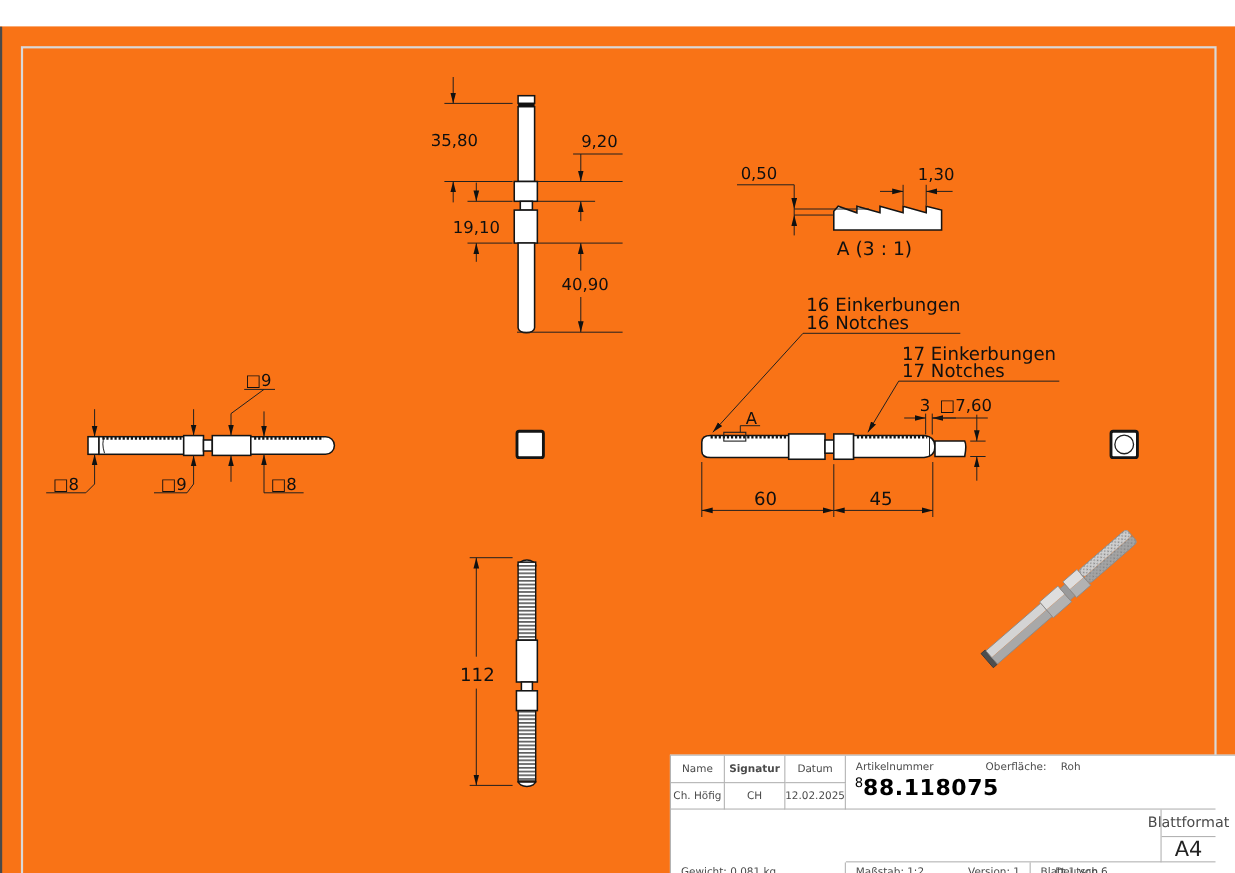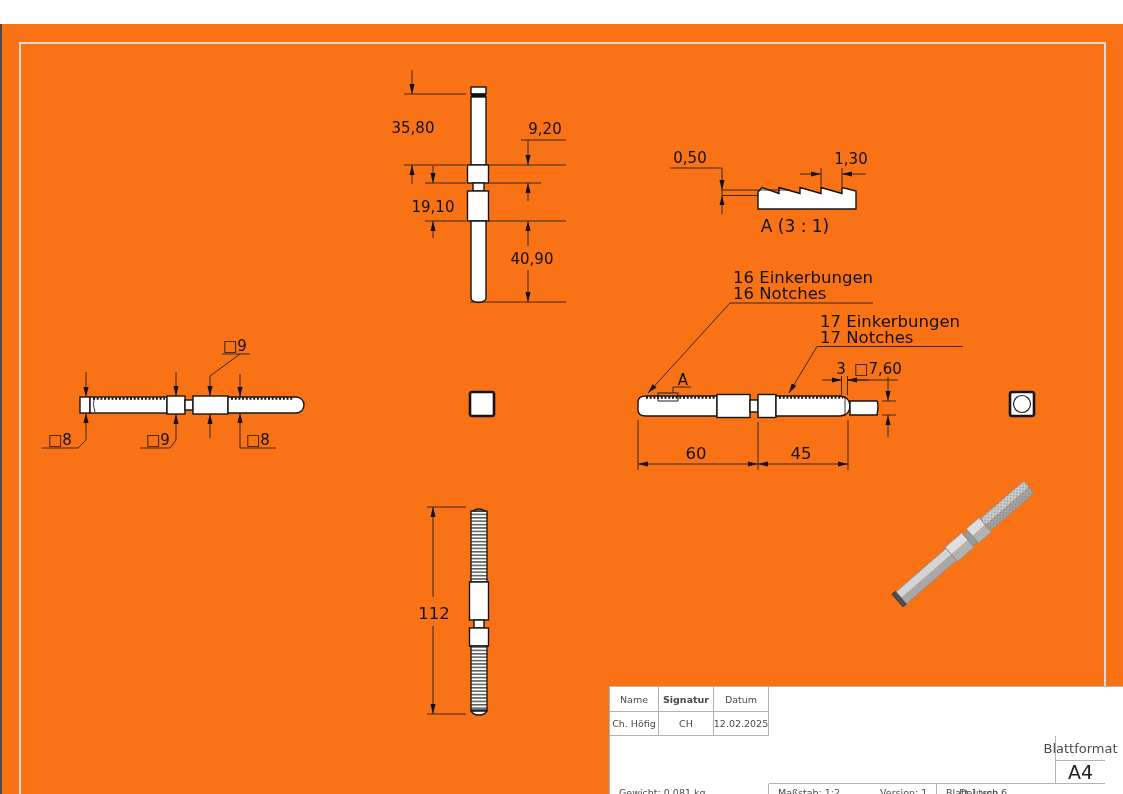--- a/index.html
+++ b/index.html
@@ -240,20 +240,30 @@
   </svg>
 
   <div class="tb">
     <div class="cell ctr" style="left:0;top:0;width:49px;height:25px;">Name</div>
     <div class="cell ctr" style="left:49px;top:0;width:55px;height:25px;font-weight:bold;">Signatur</div>
     <div class="cell ctr" style="left:104px;top:0;width:55px;height:25px;">Datum</div>
     <div class="cell ctr" style="left:0;top:25px;width:49px;height:24px;">Ch. Höfig</div>
     <div class="cell ctr" style="left:49px;top:25px;width:55px;height:24px;">CH</div>
     <div class="cell ctr" style="left:104px;top:25px;width:55px;height:24px;">12.02.2025</div>
 
+    <div class="cell" style="left:159px;top:0;width:336px;height:49px;border-right:none;">
+      <span class="art-label">Artikelnummer</span>
+      <span class="ober">
+        <span>Oberfläche:</span>
+        <span>Roh</span>
+      </span>
+      <span class="artnum-line">
+        <span class="artnum-sup">8</span><span class="artnum-main">88.118075</span>
+      </span>
+    </div>
 
     <div class="cell" style="left:159px;top:49px;width:287px;height:48px;"></div>
     <div class="cell ctr" style="left:446px;top:49px;width:49px;height:25px;border-right:none;font-size:13px;">Blattformat</div>
     <div class="cell ctr" style="left:446px;top:74px;width:49px;height:23px;border-right:none;font-size:19px;color:#222;">A4</div>
 
     <div class="cell pad" style="left:0;top:97px;width:159px;height:16px;border-bottom:none;">Gewicht: 0.081 kg</div>
     <div class="cell pad" style="left:159px;top:97px;width:168px;height:16px;border-bottom:none;">
       <span class="ms-row">
         <span>Maßstab: 1:2</span>
         <span style="margin-left:22px;">Version: 1</span>

